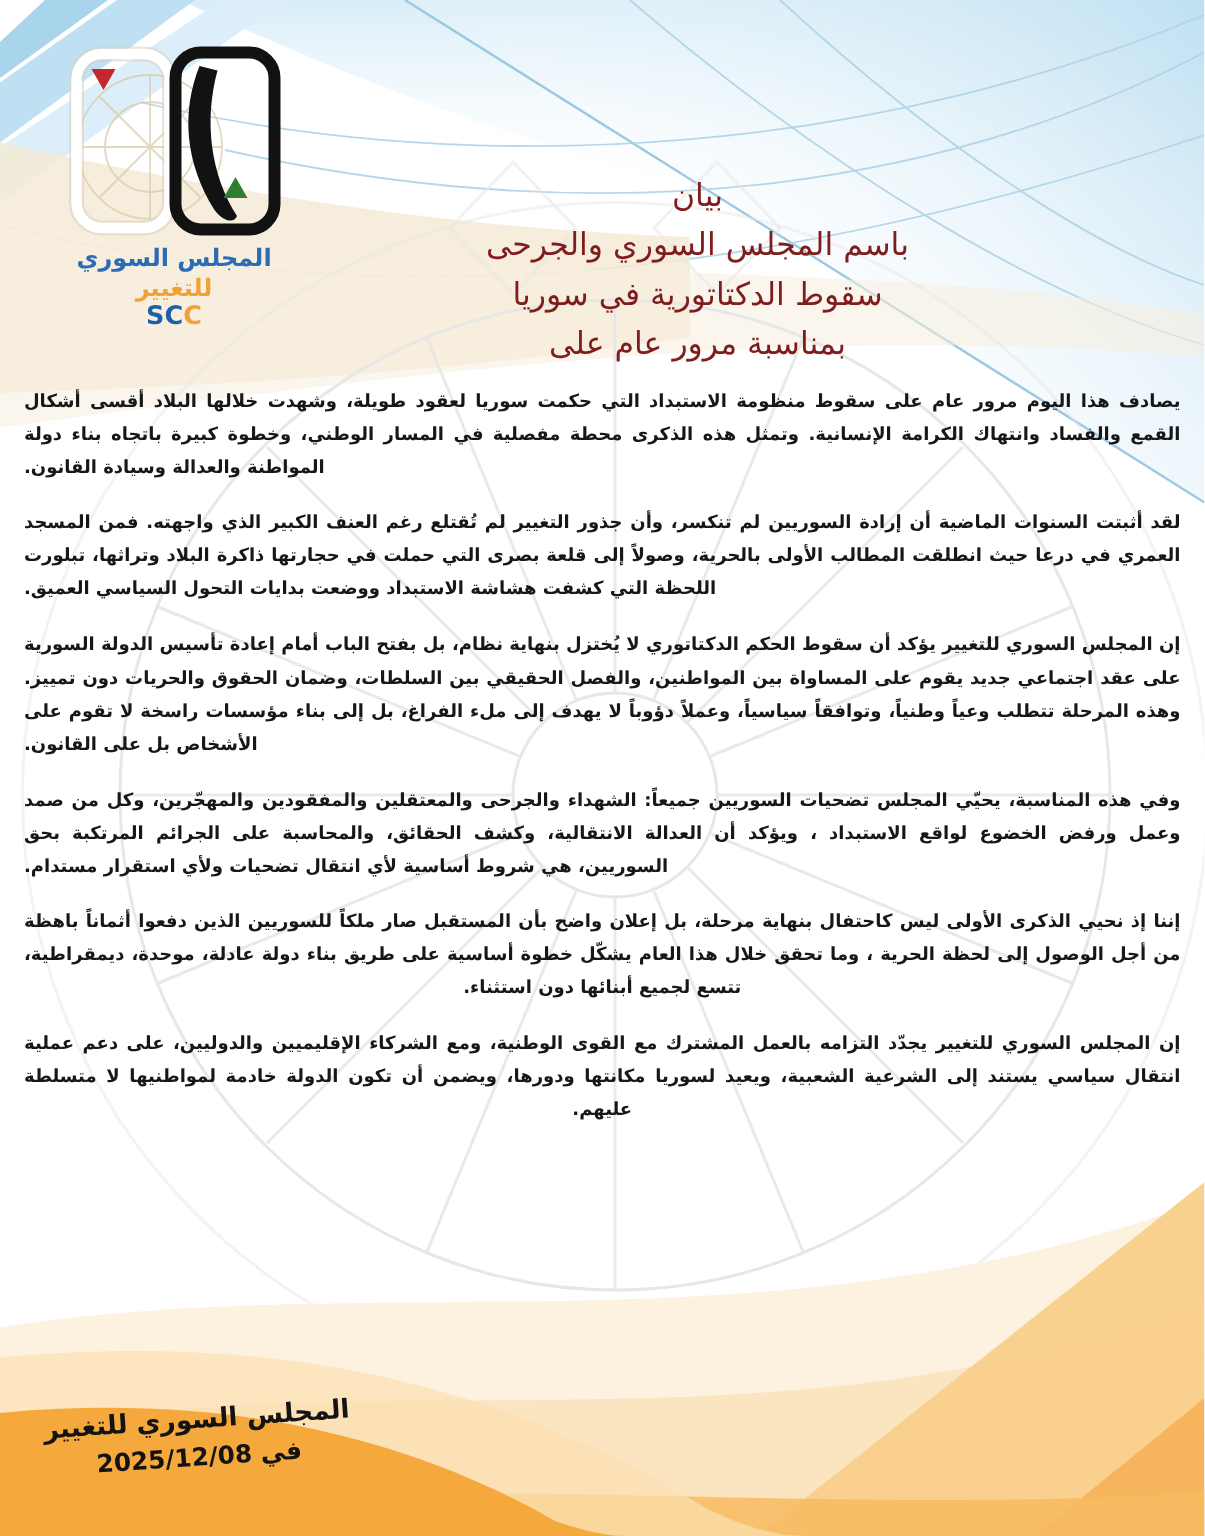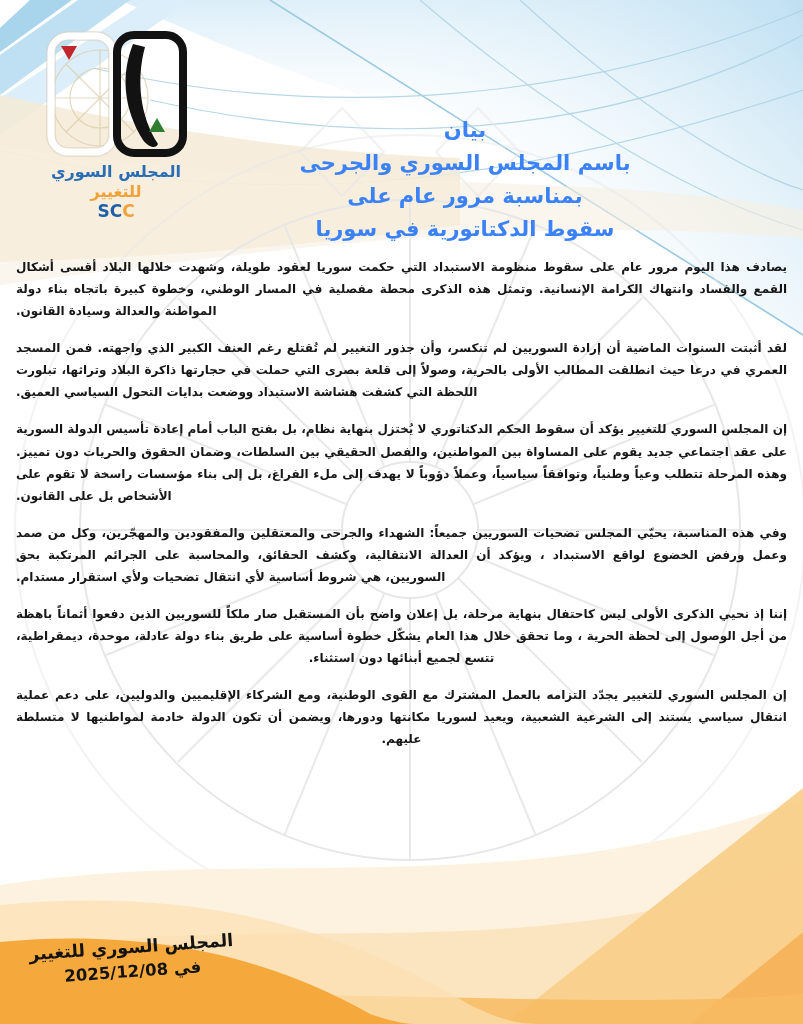--- a/index.html
+++ b/index.html
@@ -19,22 +19,22 @@
   .logo-name{font-size:16px;font-weight:bold;direction:rtl;margin-top:2px;line-height:1.25;}
   .logo-name .blue{color:#2a6db5;}
   .logo-name .orange{color:#f0a13a;text-align:center;}
   .logo-acronym{font-size:17px;font-weight:bold;letter-spacing:0px;line-height:1.1;direction:ltr;}
   .logo-acronym .blue{color:#1e5fa8;}
   .logo-acronym .orange{color:#f0a13a;}
 
   
   .title-block{
     position:absolute;top:114px;left:230px;width:470px;z-index:2;
-    text-align:center;color:#3b82f6;
-    font-weight:bold;font-size:21px;line-height:33px;
+    text-align:center;color:#7f1d1d;
+    font-weight:normal;font-size:21px;line-height:33px;
   }
 
   
   .body-block{
     position:absolute;top:256px;left:16px;right:16px;z-index:2;
     color:#171717;
   }
   .body-block p{
     margin:0 0 15px 0;
     font-size:12px;font-weight:bold;line-height:1.84;
@@ -142,22 +142,22 @@
       <span class="orange">للتغيير</span>
     </div>
     <div class="logo-acronym">
       <span class="blue">SC</span><span class="orange">C</span>
     </div>
   </div>
 
   <div class="title-block">
     <div>بيان</div>
     <div>باسم المجلس السوري والجرحى</div>
+    <div>سقوط الدكتاتورية في سوريا</div>
     <div>بمناسبة مرور عام على</div>
-    <div>سقوط الدكتاتورية في سوريا</div>
   </div>
 
   <div class="body-block">
     <p class="last-left">يصادف هذا اليوم مرور عام على سقوط منظومة الاستبداد التي حكمت سوريا لعقود طويلة، وشهدت خلالها البلاد أقسى أشكال القمع والفساد وانتهاك الكرامة الإنسانية. وتمثل هذه الذكرى محطة مفصلية في المسار الوطني، وخطوة كبيرة باتجاه بناء دولة المواطنة والعدالة وسيادة القانون.</p>
     <p class="last-left">لقد أثبتت السنوات الماضية أن إرادة السوريين لم تنكسر، وأن جذور التغيير لم تُقتلع رغم العنف الكبير الذي واجهته. فمن المسجد العمري في درعا حيث انطلقت المطالب الأولى بالحرية، وصولاً إلى قلعة بصرى التي حملت في حجارتها ذاكرة البلاد وتراثها، تبلورت اللحظة التي كشفت هشاشة الاستبداد ووضعت بدايات التحول السياسي العميق.</p>
     <p class="last-left">إن المجلس السوري للتغيير يؤكد أن سقوط الحكم الدكتاتوري لا يُختزل بنهاية نظام، بل بفتح الباب أمام إعادة تأسيس الدولة السورية على عقد اجتماعي جديد يقوم على المساواة بين المواطنين، والفصل الحقيقي بين السلطات، وضمان الحقوق والحريات دون تمييز. وهذه المرحلة تتطلب وعياً وطنياً، وتوافقاً سياسياً، وعملاً دؤوباً لا يهدف إلى ملء الفراغ، بل إلى بناء مؤسسات راسخة لا تقوم على الأشخاص بل على القانون.</p>
     <p class="last-left">وفي هذه المناسبة، يحيّي المجلس تضحيات السوريين جميعاً: الشهداء والجرحى والمعتقلين والمفقودين والمهجّرين، وكل من صمد وعمل ورفض الخضوع لواقع الاستبداد ، ويؤكد أن العدالة الانتقالية، وكشف الحقائق، والمحاسبة على الجرائم المرتكبة بحق السوريين، هي شروط أساسية لأي انتقال تضحيات ولأي استقرار مستدام.</p>
     <p class="last-center">إننا إذ نحيي الذكرى الأولى ليس كاحتفال بنهاية مرحلة، بل إعلان واضح بأن المستقبل صار ملكاً للسوريين الذين دفعوا أثماناً باهظة من أجل الوصول إلى لحظة الحرية ، وما تحقق خلال هذا العام يشكّل خطوة أساسية على طريق بناء دولة عادلة، موحدة، ديمقراطية، تتسع لجميع أبنائها دون استثناء.</p>
     <p class="last-center">إن المجلس السوري للتغيير يجدّد التزامه بالعمل المشترك مع القوى الوطنية، ومع الشركاء الإقليميين والدوليين، على دعم عملية انتقال سياسي يستند إلى الشرعية الشعبية، ويعيد لسوريا مكانتها ودورها، ويضمن أن تكون الدولة خادمة لمواطنيها لا متسلطة عليهم.</p>
   </div>

